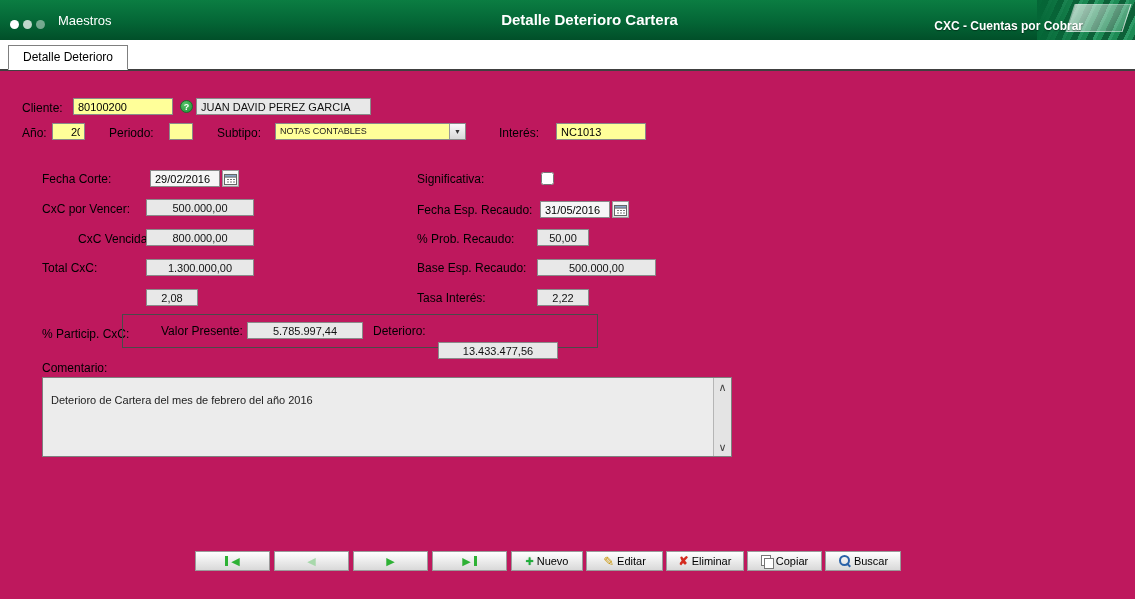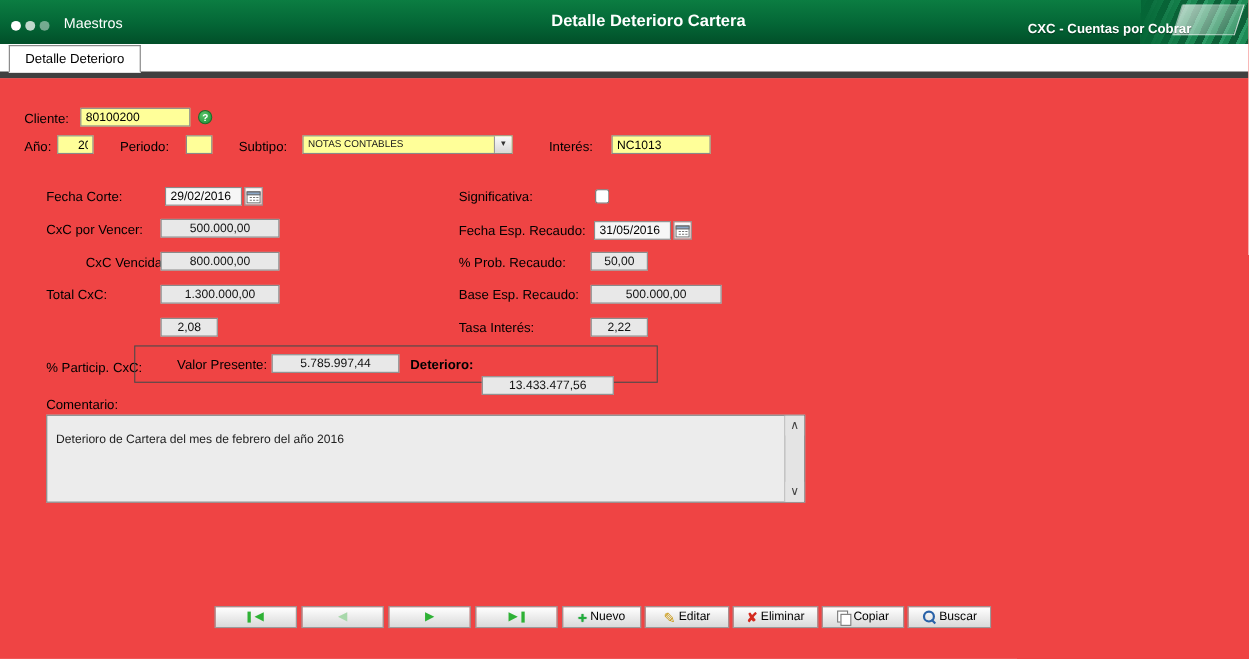--- a/index.html
+++ b/index.html
@@ -1,19 +1,19 @@
 <!DOCTYPE html>
 <html><head>
 <meta charset="utf-8">
 <style>
   * { box-sizing: border-box; }
   html,body { margin:0; padding:0; background:#fff; }
   #app {
     position:relative; width:1135px; height:599px; overflow:hidden;
-    font-family:"Liberation Sans", sans-serif; background:#ef4444; color:#000;
+    font-family:"Liberation Sans", sans-serif; background:#be185d; color:#000;
   }
   
   .header { position:absolute; top:0; left:0; width:100%; height:40px;
     background:linear-gradient(180deg,#0b7d42 0%, #046636 55%, #014f29 100%); }
   .calc-img { position:absolute; right:0; top:0; width:98px; height:40px;
     background:
       repeating-linear-gradient(115deg, #1d8b55 0 5px, #0d6038 5px 11px, #2c9a66 11px 14px);
   }
   .calc-img::before { content:""; position:absolute; inset:0;
     background:linear-gradient(90deg, #046636 0%, rgba(4,102,54,0) 55%); }
@@ -23,21 +23,21 @@
   .dots { position:absolute; left:10px; top:15px; }
   .dot { display:inline-block; width:9px; height:9px; border-radius:50%; background:#fff; margin-right:4px; }
   .dot.d2 { opacity:.75; } .dot.d3 { opacity:.45; }
   .menu-label { position:absolute; left:58px; top:13px; color:#fff; font-size:13px; cursor:default; }
   .header-title { position:absolute; left:0; right:0; top:11px; text-align:center;
     color:#fff; font-weight:bold; font-size:15px;margin-left:44px; }
   .module-label { position:absolute; right:52px; top:19px; color:#fff; font-weight:bold; font-size:12px;
     text-shadow:0 1px 1px rgba(0,0,0,.4); z-index:2; }
   
   .tabbar { position:absolute; top:40px; left:0; width:100%; height:31px; background:#fff;
-    border-bottom:6px solid #404040; }
+    border-bottom:2px solid #404040; }
   .tab { position:absolute; left:8px; bottom:-1px; height:25px; line-height:23px; padding:0 14px;
     background:#fff; border:1px solid #7f7f7f; border-bottom:1px solid #fff; font-size:12px; cursor:pointer; }
   
   .lbl { position:absolute; font-size:12px; white-space:nowrap; }
   .field { position:absolute; height:17px; border:1px solid #8a8a8a; font-size:11px;
     padding:0 4px; font-family:"Liberation Sans", sans-serif; outline:none; }
   .yellow { background:#ffff99; }
   .grayro { background:#e8e8e8; text-align:center; color:#111; }
   .whitef { background:#f6f6f6; }
   .ctr { text-align:center;padding-left:18px; }
@@ -97,20 +97,21 @@
     <div class="module-label">CXC - Cuentas por Cobrar</div>
   </div>
 
   <div class="tabbar">
     <div class="tab">Detalle Deterioro</div>
   </div>
 
   <div class="lbl" style="left:22px; top:101px;">Cliente:</div>
   <input class="field yellow" style="left: 73px; top: 98px; width: 100px;" value="80100200">
   <span class="help-icon" style="left:180px; top:100px;">?</span>
+  <input class="field grayro" style="left: 196px; top: 98px; width: 175px; text-align: left;" readonly="" value="JUAN DAVID PEREZ GARCIA">
 
   <div class="lbl" style="left:22px; top:126px;">Año:</div>
   <input class="field yellow ctr" style="left: 52px; top: 123px; width: 33px;" value="2016">
   <div class="lbl" style="left:109px; top:126px;">Periodo:</div>
   <input class="field yellow ctr" style="left: 169px; top: 123px; width: 22px;" value="02">
   <div class="lbl" style="left:217px; top:126px;">Subtipo:</div>
   <div class="selectbox" style="left:275px; top:123px; width:191px;">
     <span class="sel-text">NOTAS CONTABLES</span>
     <span class="sel-arrow">▼</span>
   </div>
@@ -157,21 +158,21 @@
 
   <div class="lbl" style="left:417px; top:261px;">Base Esp. Recaudo:</div>
   <input class="field grayro" style="left: 537px; top: 259px; width: 119px;" readonly="" value="500.000,00">
 
   <div class="lbl" style="left:417px; top:291px;">Tasa Interés:</div>
   <input class="field grayro" style="left: 537px; top: 289px; width: 52px;" readonly="" value="2,22">
 
   <div class="groupbox">
     <div class="lbl" style="left:38px; top:9px;">Valor Presente:</div>
     <input class="field grayro" style="left: 124px; top: 7px; width: 116px;" readonly="" value="5.785.997,44">
-    <div class="lbl" style="left:250px; top:9px;font-weight:bold;">Deterioro:</div>
+    <div class="lbl" style="left:250px; top:9px;">Deterioro:</div>
     <input class="field grayro" style="left: 315px; top: 7px; width: 120px; margin-top: 20px;" readonly="" value="13.433.477,56">
   </div>
 
   <div class="lbl" style="left:42px; top:361px;">Comentario:</div>
   <div class="comment-box">
     <div class="comment-text">Deterioro de Cartera del mes de febrero del año 2016</div>
     <div class="scrollcol">
       <button class="scrollbtn up">∧</button>
       <button class="scrollbtn down">∨</button>
     </div>

